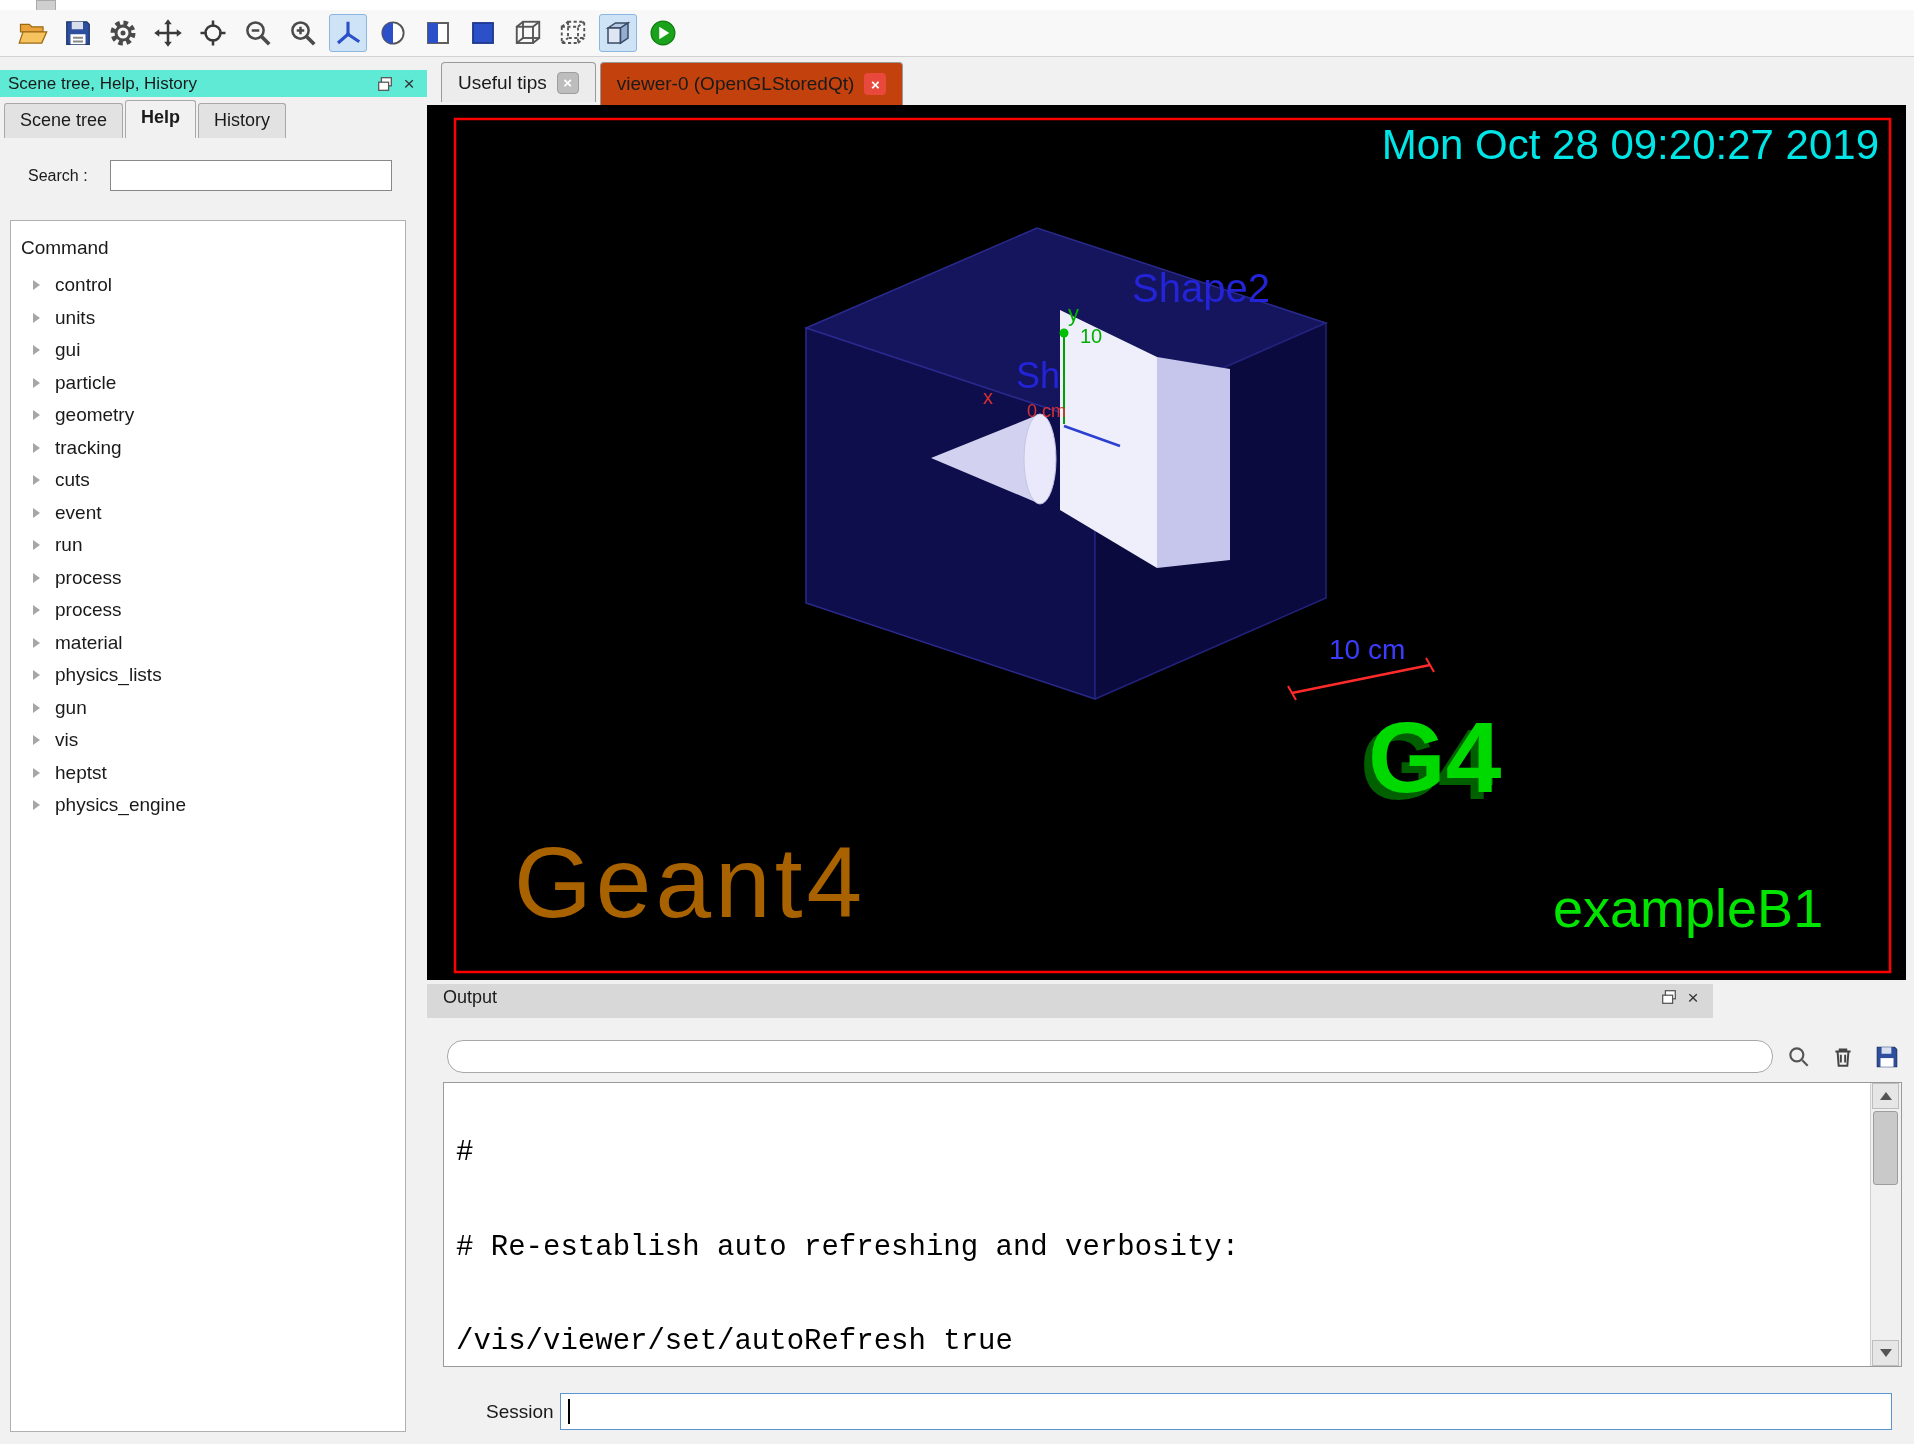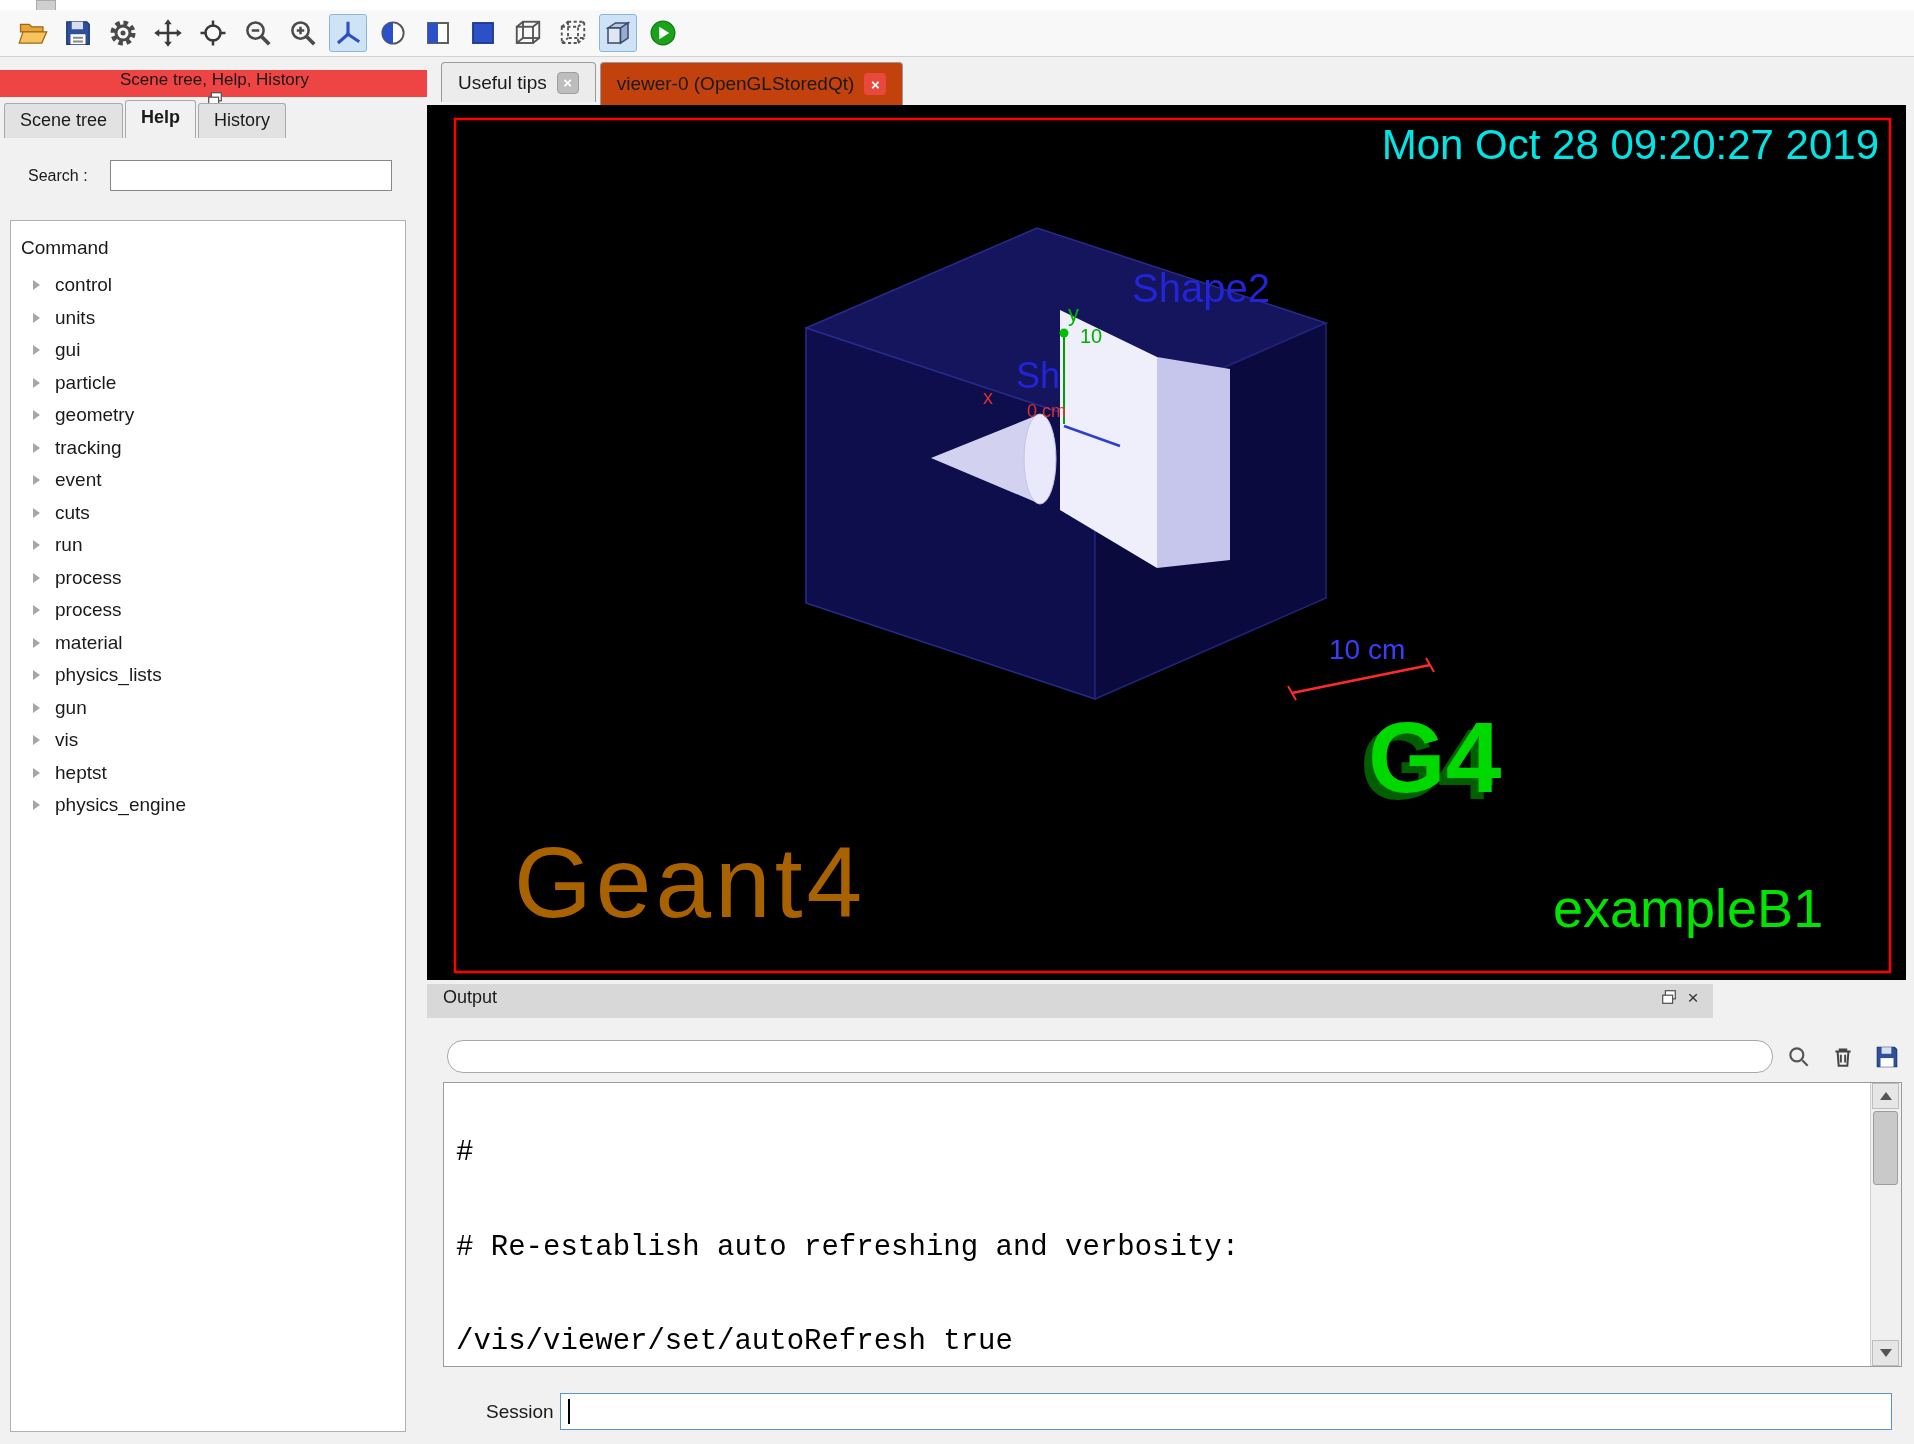--- a/index.html
+++ b/index.html
@@ -11,22 +11,22 @@
   .top-sliver .remnant{position:absolute;left:36px;top:0;width:18px;height:9px;background:#cfcfcf;border:1px solid #aaa;}
 
   
   .toolbar{position:absolute;left:0;top:10px;width:1914px;height:47px;background:#f8f8f8;
            border-bottom:1px solid #d2d2d2;display:flex;align-items:center;padding-left:14px;gap:7px;box-sizing:border-box;}
   .tbtn{width:38px;height:38px;display:flex;align-items:center;justify-content:center;border:1px solid transparent;border-radius:3px;background:transparent;padding:0;}
   .tbtn.active{background:#cfe3f6;border-color:#8ab6e0;}
   .tbtn svg{width:30px;height:30px;display:block;}
 
   
-  .lp-header{position:absolute;left:0;top:70px;width:427px;height:27px;background:#ef4444;
-             display:flex;align-items:center;padding:0 6px 0 8px;box-sizing:border-box;font-size:17px;flex-direction:column;}
+  .lp-header{position:absolute;left:0;top:70px;width:427px;height:27px;background:#5eead4;
+             display:flex;align-items:center;padding:0 6px 0 8px;box-sizing:border-box;font-size:17px;}
   .lp-header .spacer{flex:1;}
   .hdr-ico{width:24px;height:24px;display:flex;align-items:center;justify-content:center;color:#333;
            font-size:19px;line-height:1;background:transparent;border:none;padding:0;}
   .hdr-ico svg{width:18px;height:18px;}
 
   .lp-tabs{position:absolute;left:4px;top:101px;display:flex;align-items:flex-end;height:37px;}
   .ltab{padding:6px 15px 7px;font-size:18px;background:#e2e2e2;border:1px solid #a8a8a8;border-bottom:none;
         border-radius:3px 3px 0 0;margin-right:2px;}
   .ltab.active{background:#f1f1f1;padding-bottom:10px;font-weight:bold;}
 
@@ -244,25 +244,25 @@
     <div class="trow">
         <span class="chev"></span>
         <span>geometry</span>
       </div>
     <div class="trow">
         <span class="chev"></span>
         <span>tracking</span>
       </div>
     <div class="trow">
         <span class="chev"></span>
+        <span>cuts</span>
+      </div>
+    <div class="trow">
+        <span class="chev"></span>
         <span>event</span>
-      </div>
-    <div class="trow">
-        <span class="chev"></span>
-        <span>cuts</span>
       </div>
     <div class="trow">
         <span class="chev"></span>
         <span>run</span>
       </div>
     <div class="trow">
         <span class="chev"></span>
         <span>process</span>
       </div>
     <div class="trow">

